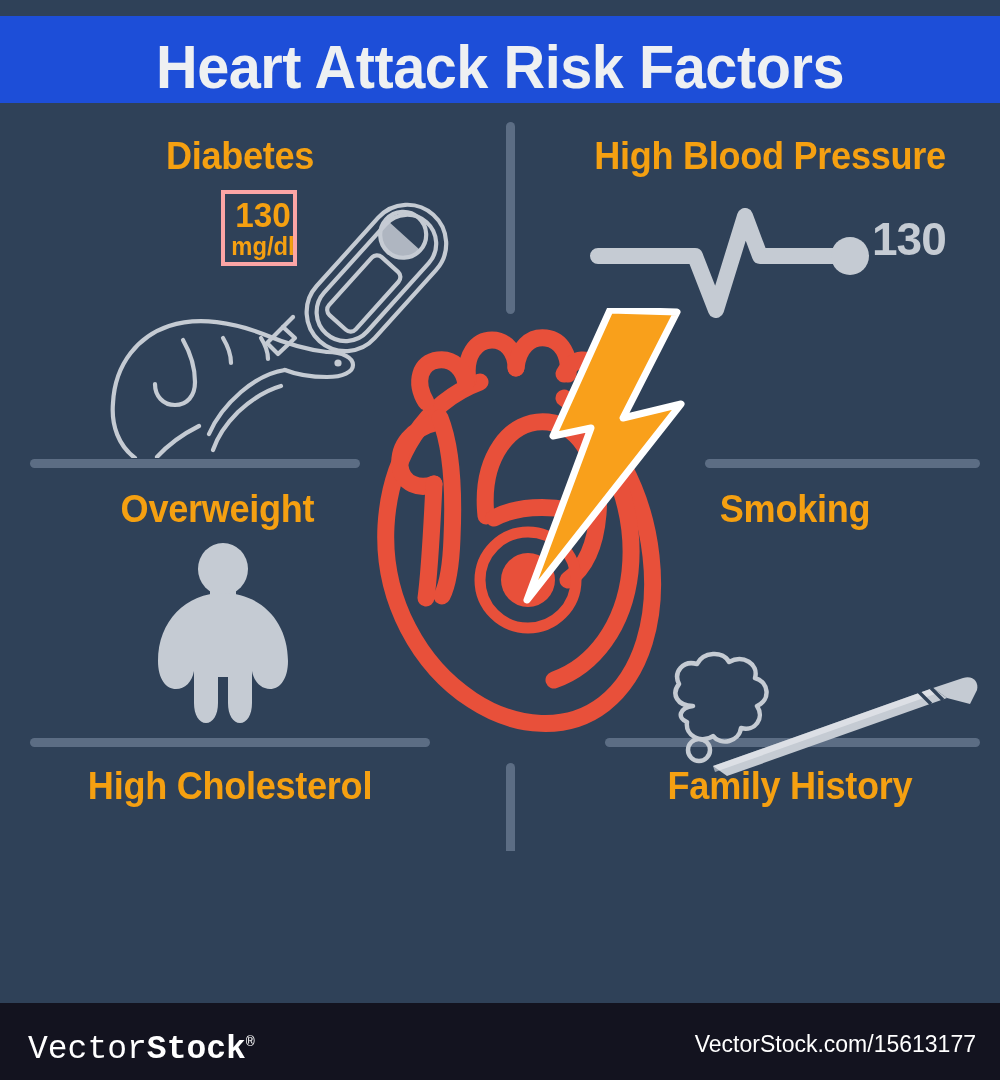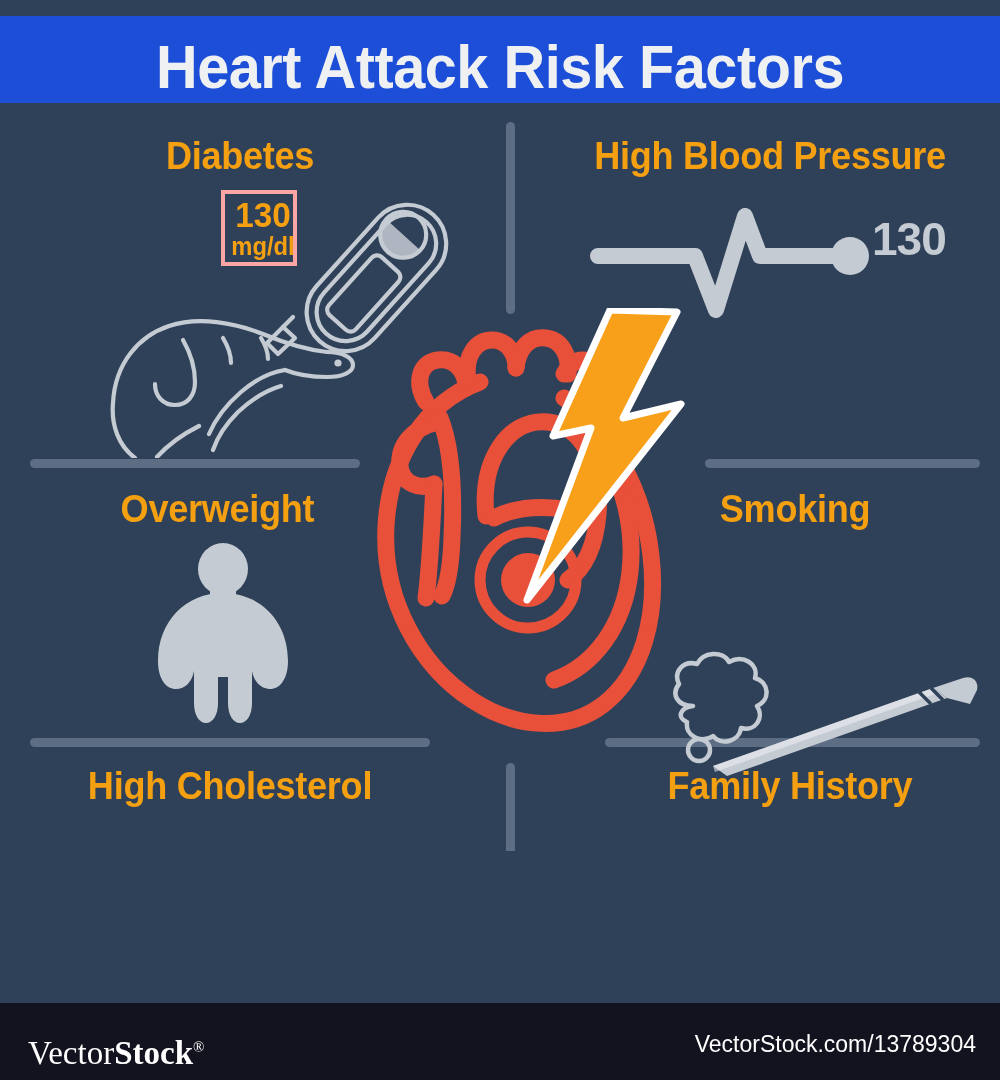--- a/index.html
+++ b/index.html
@@ -133,23 +133,23 @@
     position: absolute;
     left: 0; top: 1003px;
     width: 1000px; height: 77px;
     background: #13131f;
   }
   #vs-logo {
     position: absolute;
     left: 28px; top: 22px;
     color: #ffffff;
     font-size: 33px;
-    line-height: 44px;
+    line-height: 36px;
     white-space: nowrap;
-    font-family: Liberation Serif, serif;
+    font-family: Liberation Mono, monospace;
   }
   #vs-logo .lite { font-weight: normal; }
   #vs-logo .bold { font-weight: bold; }
   #vs-logo .reg  { font-size: 15px; vertical-align: super; }
   #vs-url {
     position: absolute;
     right: 24px; top: 28px;
     color: #ffffff;
     font-size: 23px;
     line-height: 26px;
@@ -429,16 +429,16 @@
                  C 186 99 200 108 212 118
                  C 224 108 238 99 238 88
                  C 238 76 220 72 212 88 Z"></path>
       </g>
     </svg>
 
   </div>
 
   <div id="footer-bar">
     <div id="vs-logo"><span class="lite">Vector</span><span class="bold">Stock</span><span class="reg">®</span></div>
-    <div id="vs-url">VectorStock.com/13789304</div>
+    <div id="vs-url">VectorStock.com/15613177</div>
   </div>
 
 </div>
 
 </body></html>

